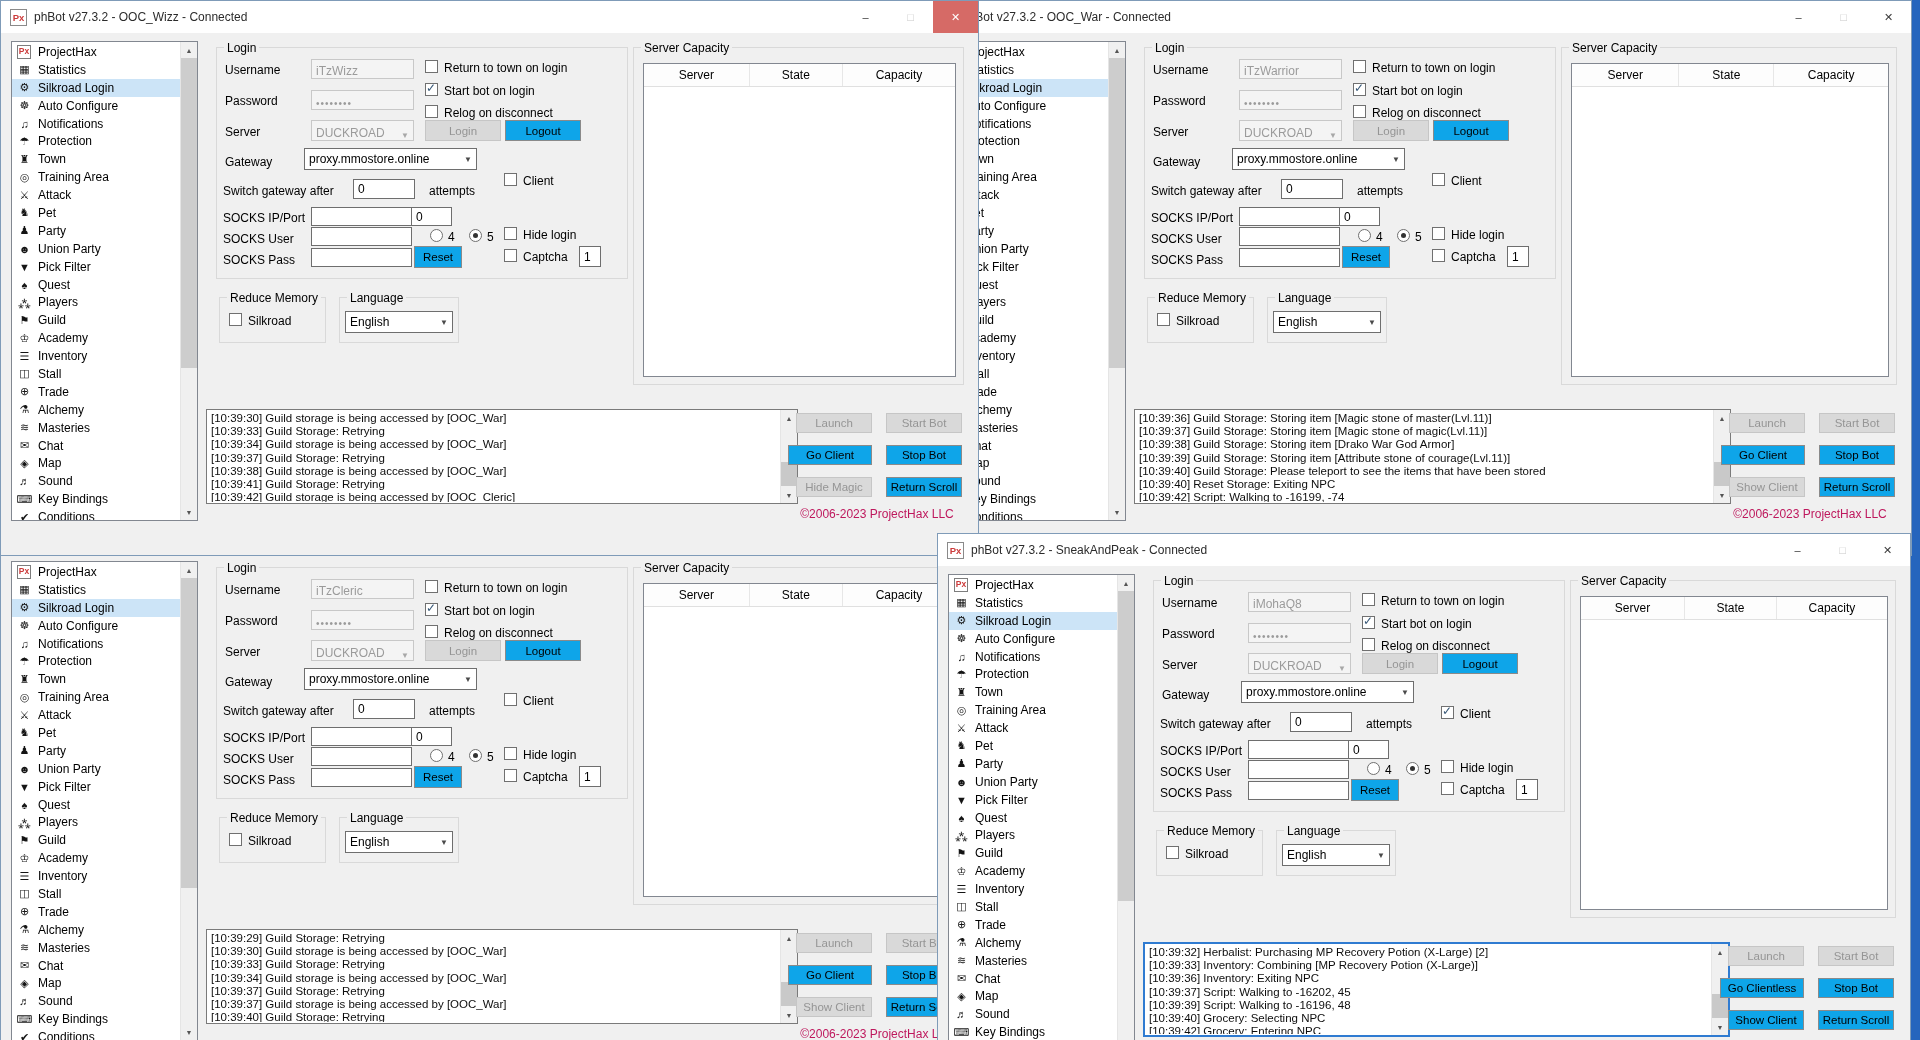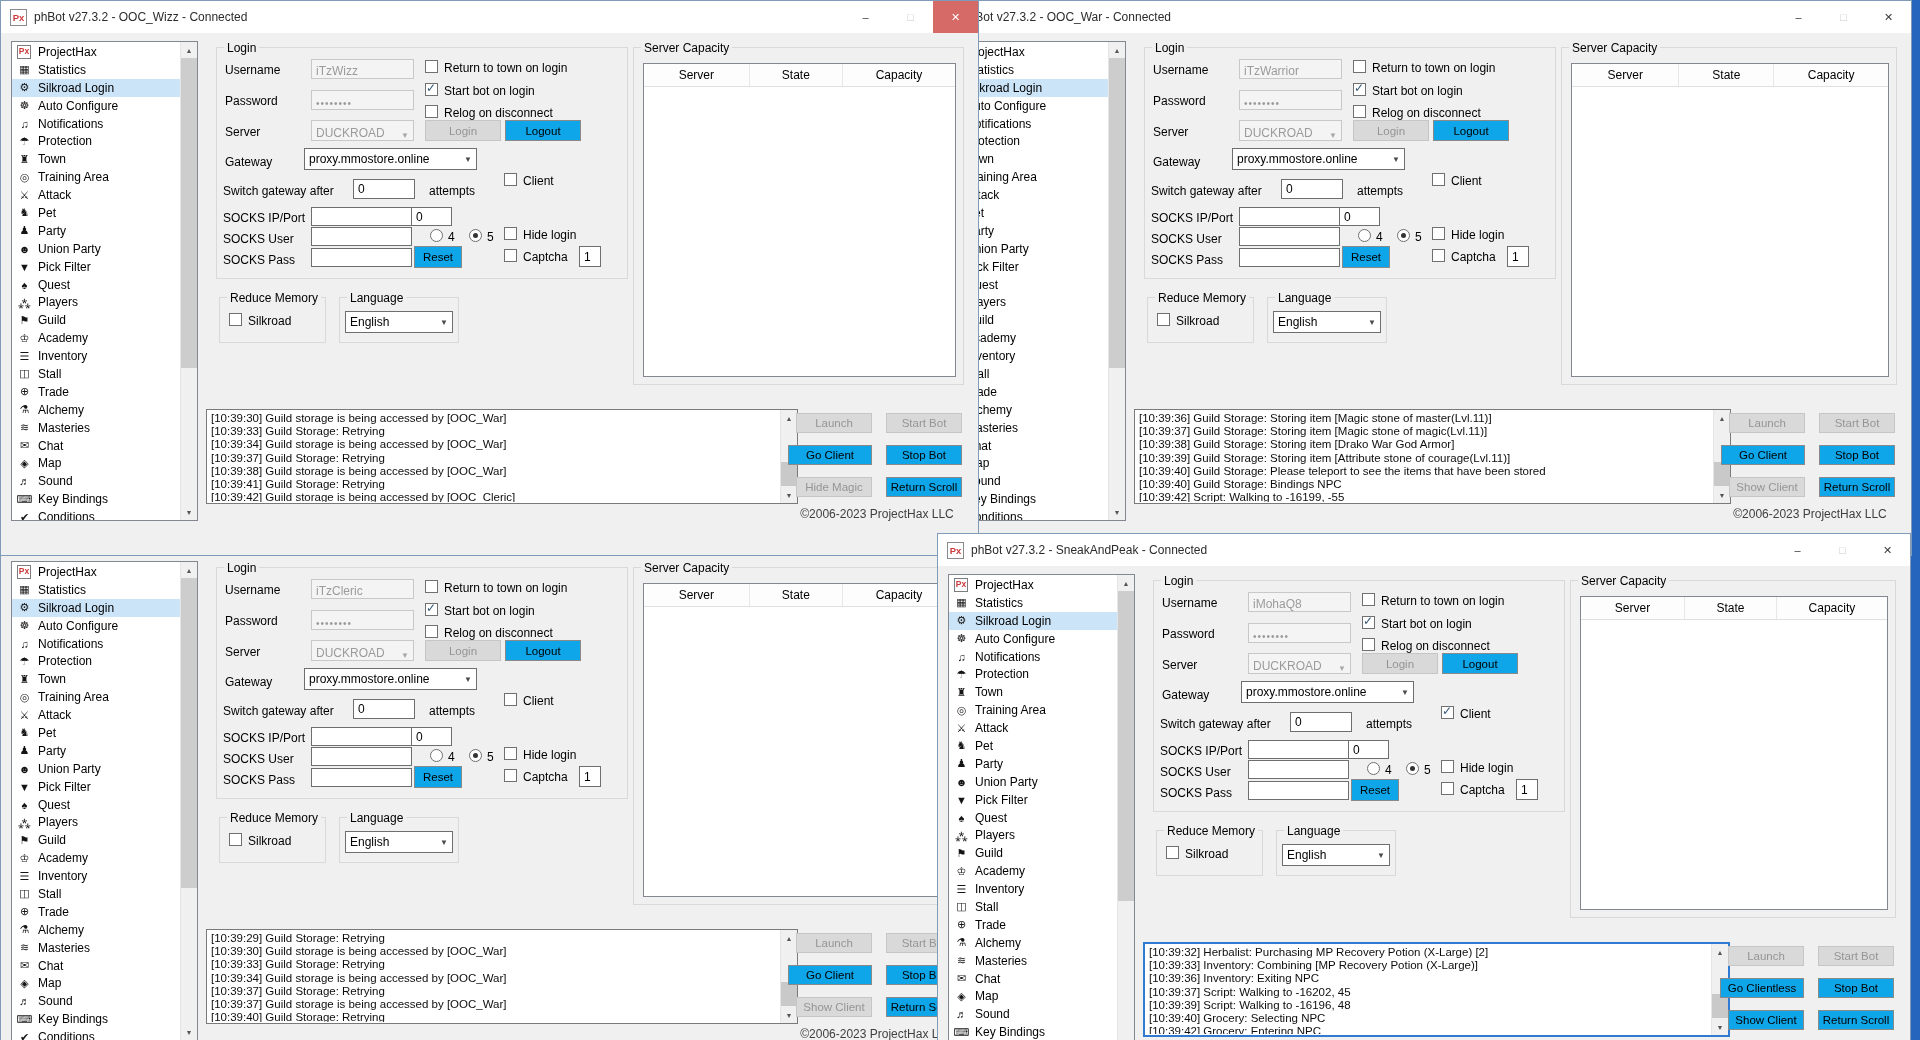--- a/index.html
+++ b/index.html
@@ -99,21 +99,21 @@
   .vscroll{position:absolute;top:0;right:0;bottom:0;width:16px;background:#f0f0f0;border-left:1px solid #e5e5e5;}
   .vthumb{position:absolute;left:0;width:100%;background:#c9c9c9;bottom:17px;height:24px;}
 
   
   .b0{right:106px;top:412px;width:76px;height:20px}
   .b1{right:16px;top:412px;width:76px;height:20px}
   .b2{right:106px;top:444px;width:84px;height:20px}
   .b3{right:16px;top:444px;width:76px;height:20px}
   .b4{right:106px;top:476px;width:76px;height:20px}
   .b5{right:16px;top:476px;width:76px;height:20px}
-  .copyright{position:absolute;right:12px;top:506px;width:178px;text-align:center;font-size:12px;color:#404040;white-space:nowrap;}
+  .copyright{position:absolute;right:12px;top:506px;width:178px;text-align:center;font-size:12px;color:#be185d;white-space:nowrap;}
 </style>
 </head>
 <body>
 
 <div id="desktop">
     <div class="win" style="left: 0px; top: 0px; width: 979px; height: 556px; z-index: 3;">
   <div class="titlebar">
     <span class="pxbadge">Px</span>
     <span class="title">phBot v27.3.2 - OOC_Wizz - Connected</span>
     <span class="winbtns">
@@ -563,22 +563,22 @@
     <div></div>
   </div>
 
   <div class="logbox">
     <div class="loglines">
           <div>[10:39:36] Guild Storage: Storing item [Magic stone of master(Lvl.11)]</div>
           <div>[10:39:37] Guild Storage: Storing item [Magic stone of magic(Lvl.11)]</div>
           <div>[10:39:38] Guild Storage: Storing item [Drako War God Armor]</div>
           <div>[10:39:39] Guild Storage: Storing item [Attribute stone of courage(Lvl.11)]</div>
           <div>[10:39:40] Guild Storage: Please teleport to see the items that have been stored</div>
-          <div>[10:39:40] Guild Storage: Bindings NPC</div>
-          <div>[10:39:42] Script: Walking to -16199, -55</div>
+          <div>[10:39:40] Reset Storage: Exiting NPC</div>
+          <div>[10:39:42] Script: Walking to -16199, -74</div>
         </div>
     <div class="vscroll">
       <span class="sarr up">▲</span>
       <span class="vthumb"></span>
       <span class="sarr down">▼</span>
     </div>
   </div>
 
   <div class="btnx b0 dis">Launch</div>
   <div class="btnx b1 dis">Start Bot</div>

